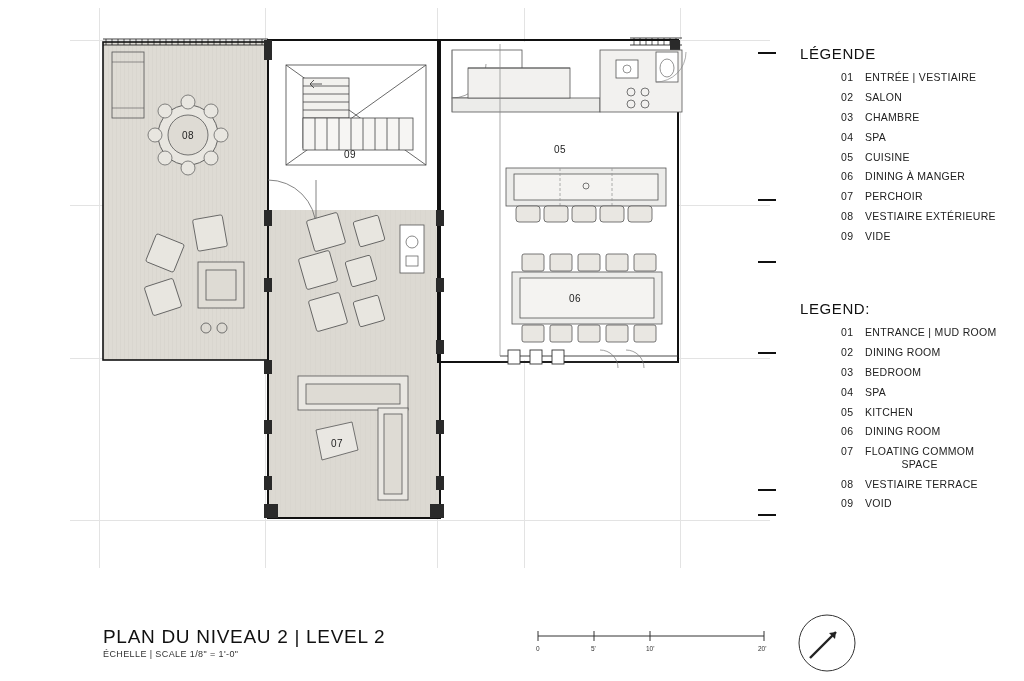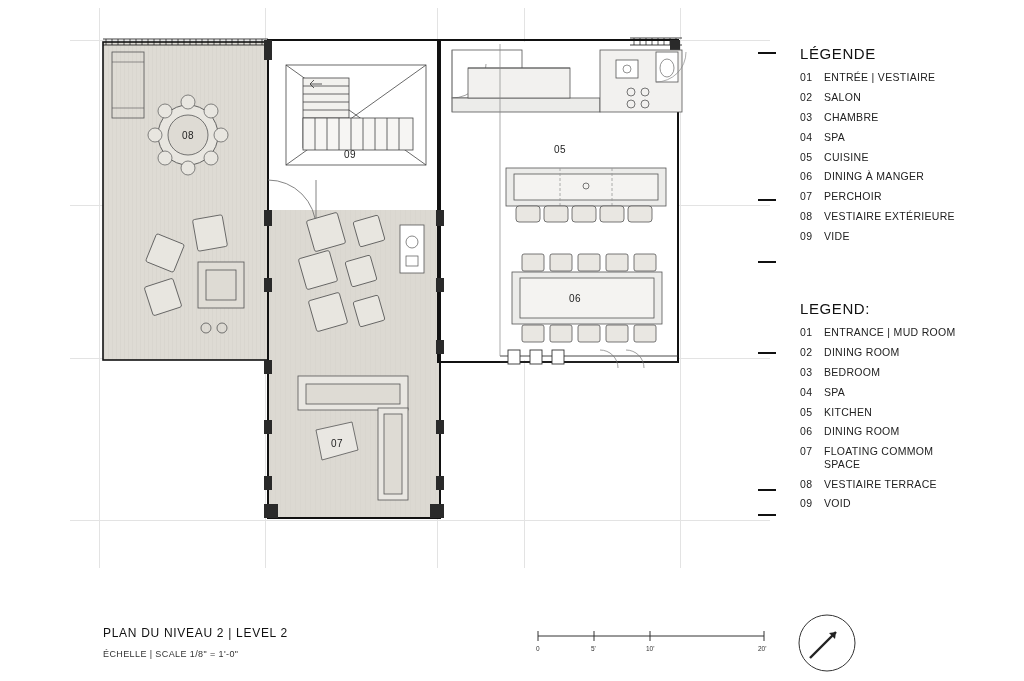--- a/index.html
+++ b/index.html
@@ -54,40 +54,42 @@
   }
   .legend-row {
     display: flex;
     margin-bottom: 7.5px;
     line-height: 1.18;
   }
   .legend-num {
     width: 24px;
     flex: 0 0 24px;
     color: #222;
+    margin-left: 41px;
   }
   .legend-label {
     color: #222;
     white-space: pre-line;
+    text-align: center;
   }
 
   
   .tick {
     position: absolute;
     width: 18px;
     height: 1.6px;
     background: #111;
   }
 
   
   .title-main {
     position: absolute;
     left: 103px;
     top: 626px;
-    font-size: 12px;
+    font-size: 19px;
     letter-spacing: 0.7px;
     color: #111;
     text-align: right;
   }
   .title-sub {
     position: absolute;
     left: 103px;
     top: 649px;
     font-size: 9px;
     letter-spacing: 0.4px;

